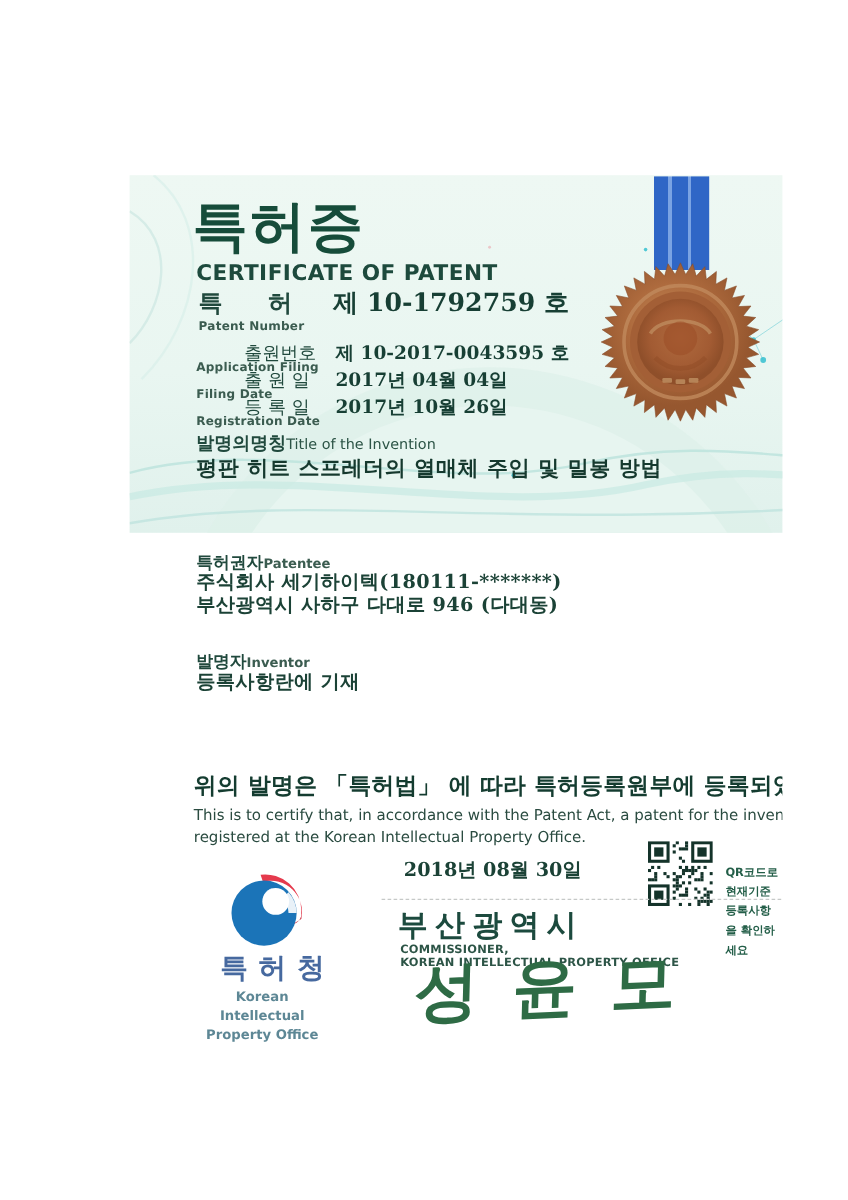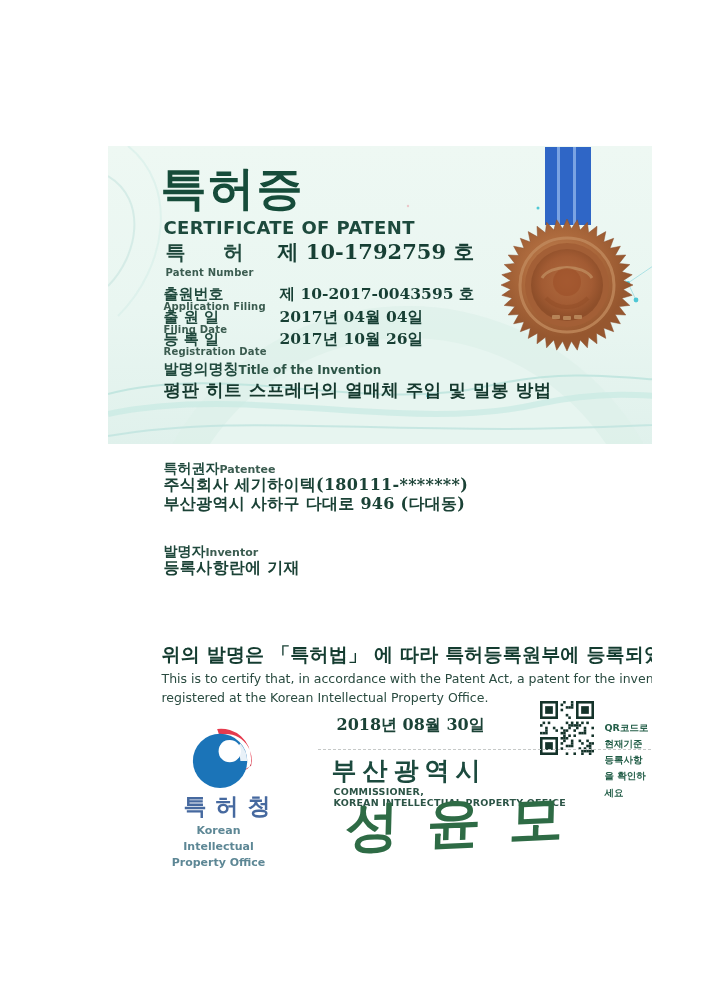--- a/index.html
+++ b/index.html
@@ -24,24 +24,24 @@
       #2f66c6 15px 28px,#7aa3e3 28px 31px,
       #2f66c6 31px 46px);
   }
   
   .title-kr{left:105px;top:158px;font-size:46px;font-weight:bold;letter-spacing:2px;color:#164c3a;}
   .title-en{left:108px;top:217px;font-size:18px;font-weight:bold;letter-spacing:.4px;color:#1d4a3d;}
   .kr-serif{font-family:"DejaVu Serif","Liberation Serif",serif;}
   .pn-label{left:110px;top:239px;font-size:20px;font-weight:600;letter-spacing:38px;color:#20493d;}
   .pn-value{left:222px;top:238px;font-size:21px;font-weight:bold;color:#173f34;}
   .sub-en{font-size:10px;font-weight:bold;color:#3b5c50;letter-spacing:.2px;}
-  .f-label{font-size:15px;font-weight:700;color:#20493d;}
+  .f-label{font-size:15px;font-weight:400;color:#20493d;margin-left:40px;}
   .f-value{font-size:15.5px;font-weight:bold;color:#173f34;}
   .inv-label-kr{font-size:15px;font-weight:600;color:#20493d;}
-  .inv-label-en{font-size:12px;font-weight:bold;color:#2c5446;}
+  .inv-label-en{font-size:12px;font-weight:normal;color:#2c5446;}
   .inv-title{left:108px;top:378px;font-size:17.5px;font-weight:bold;color:#15392e;letter-spacing:.5px;}
   .blk-label-kr{font-size:14px;font-weight:600;color:#20493d;}
   .blk-label-en{font-size:11px;font-weight:bold;color:#3b5c50;}
   .blk-value{font-size:16px;font-weight:bold;color:#1b4236;letter-spacing:.3px;}
   .stmt-kr{left:106px;top:642px;font-size:19px;font-weight:bold;color:#143c30;white-space:nowrap;letter-spacing:.2px;}
   .stmt-en{left:106px;top:670px;width:600px;font-size:12.5px;color:#2a4b40;line-height:1.5;}
   .issue-date{left:281px;top:715px;font-size:16px;font-weight:bold;color:#1b4236;}
   .qr-caption{left:549px;top:720px;font-size:9.5px;font-weight:bold;color:#235e48;line-height:1.7;}
   .dash-line{left:262px;top:749px;width:438px;height:0;border-top:1.5px dashed #c6c9c8;}
   .comm-kr{left:276px;top:754px;font-size:25px;font-weight:bold;letter-spacing:6px;color:#1c4a3e;}

